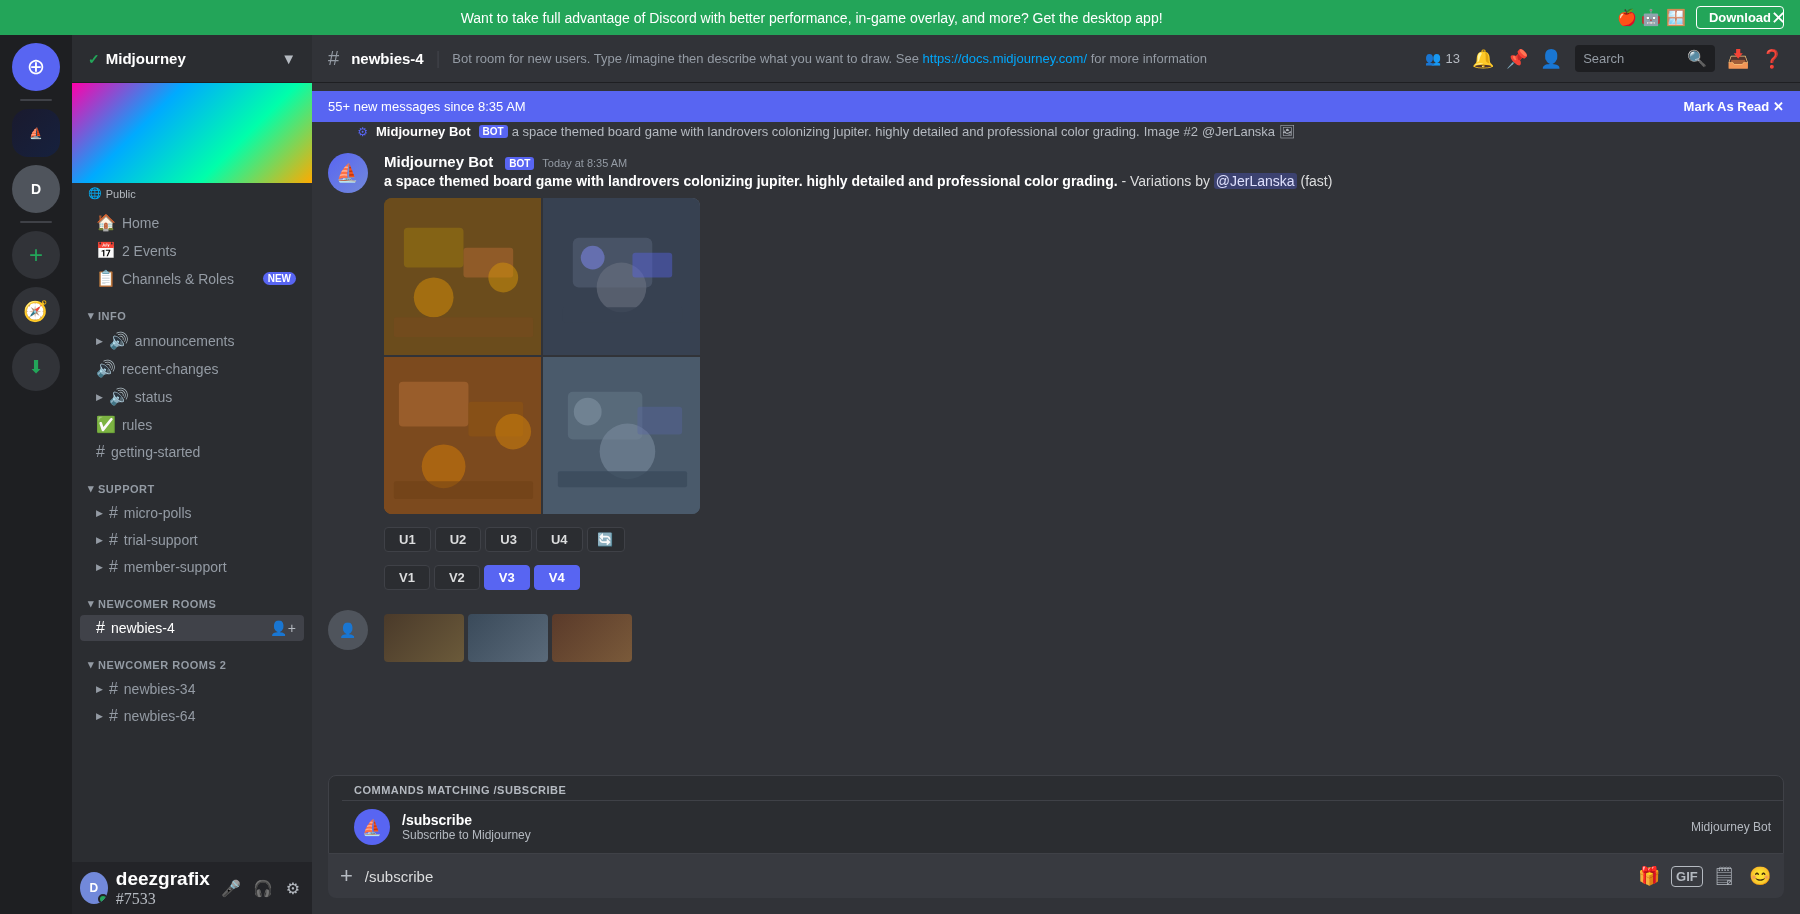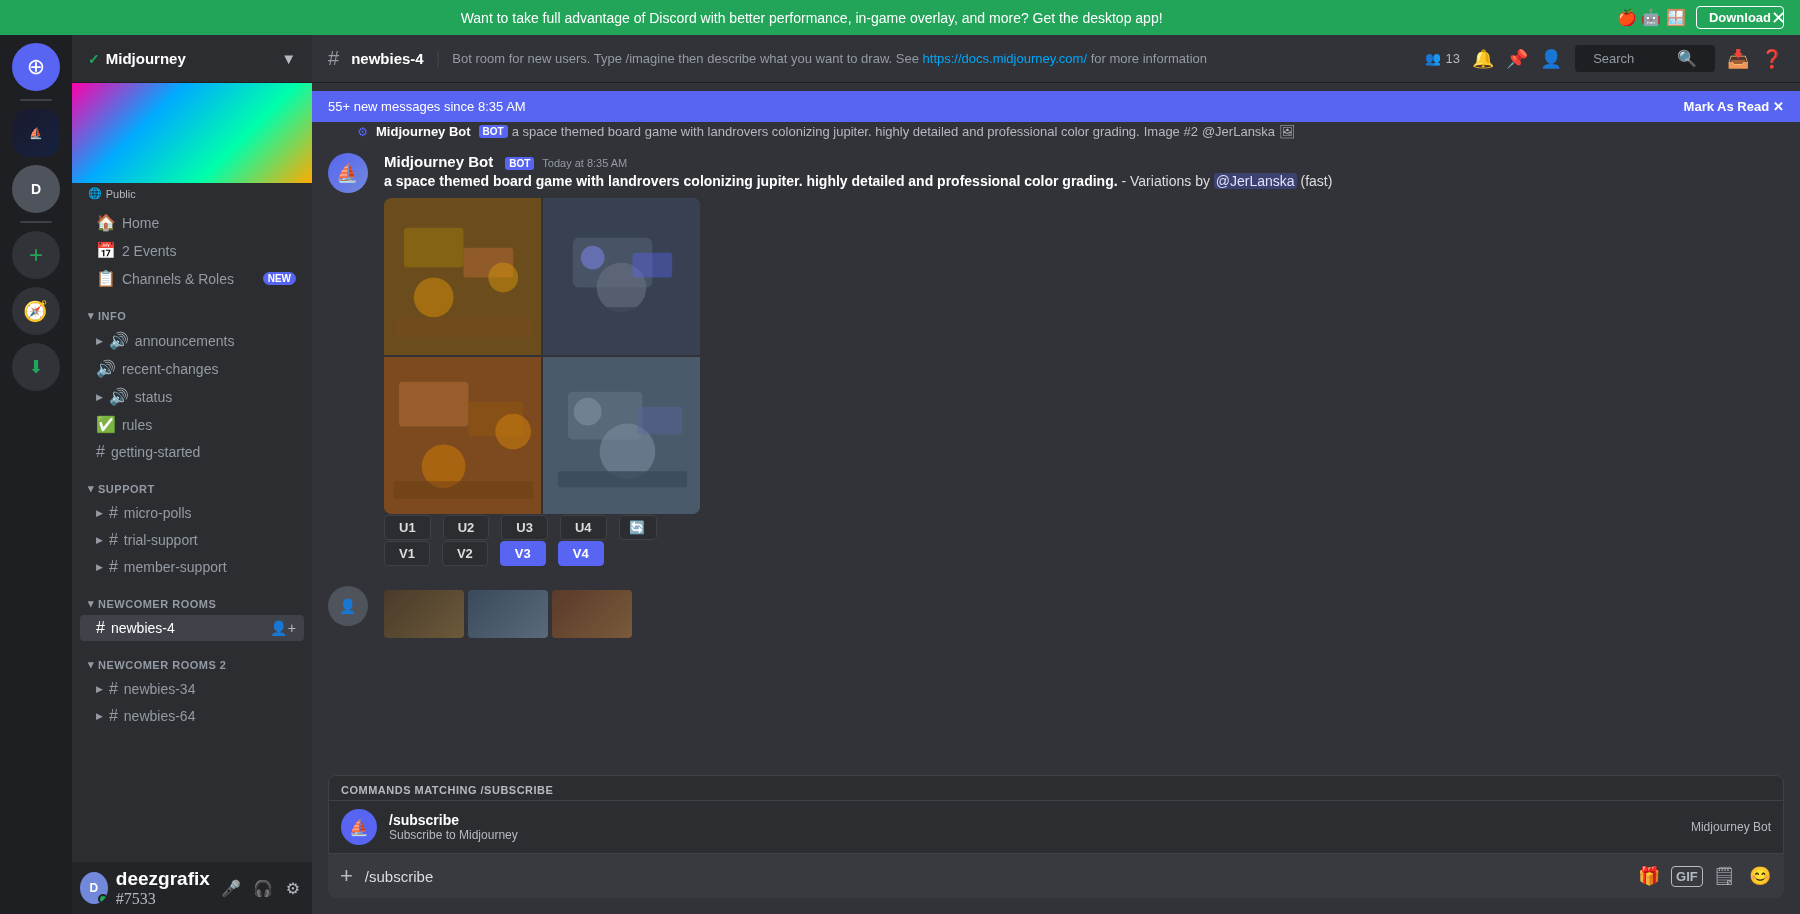--- a/index.html
+++ b/index.html
@@ -169,21 +169,21 @@
     .channel-header .ch-name-header { font-weight: 600; font-size: 15px; color: #fff; }
     .channel-header .ch-hash { color: #949ba4; font-size: 20px; }
     .channel-header .ch-desc { color: #949ba4; font-size: 13px; flex: 1; }
     .channel-header .ch-desc a { color: #00a8fc; text-decoration: none; }
     .header-actions { display: flex; align-items: center; gap: 12px; }
     .header-icon-btn { background: none; border: none; color: #b5bac1; cursor: pointer; font-size: 18px; }
     .members-count { font-size: 13px; color: #b5bac1; display: flex; align-items: center; gap: 4px; }
     .search-box {
       background: #1e1f22;
       border-radius: 4px;
-      padding: 4px 18px;
+      padding: 4px 8px;
       display: flex;
       align-items: center;
       gap: 0;
       width: 140px;
     }
     .search-input { background: none; border: none; color: #dcddde; font-size: 13px; outline: none; width: 100%; }
     .search-input::placeholder { color: #949ba4; }
 
     
     .messages-area { flex: 1; overflow-y: auto; padding: 8px 0; display: flex; flex-direction: column; }
@@ -289,21 +289,21 @@
       align-items: center;
       justify-content: center;
       position: relative;
     }
     .image-cell:nth-child(1) .image-cell-content { background: linear-gradient(135deg, #6b4c1c 0%, #9c6d2a 40%, #5a3d10 80%); }
     .image-cell:nth-child(2) .image-cell-content { background: linear-gradient(135deg, #4a5568 0%, #6b7280 40%, #374151 80%); }
     .image-cell:nth-child(3) .image-cell-content { background: linear-gradient(135deg, #7c4a1e 0%, #a0622e 40%, #6b3d14 80%); }
     .image-cell:nth-child(4) .image-cell-content { background: linear-gradient(135deg, #5a6b7c 0%, #7a8b9c 40%, #4a5a6b 80%); }
 
     
-    .action-buttons { display: flex; flex-wrap: wrap; gap: 12px; margin-top: 1px; }
+    .action-buttons { display: flex; flex-wrap: wrap; gap: 4px; margin-top: 13px; }
     .action-btn {
       background: #2b2d31;
       border: 1px solid #3f4147;
       color: #dcddde;
       padding: 4px 14px;
       border-radius: 4px;
       cursor: pointer;
       font-size: 13px;
       font-weight: 600;
     }
@@ -313,20 +313,21 @@
     
     .message-input-area {
       padding: 0 16px 16px;
       flex-shrink: 0;
     }
     .command-popup {
       background: #2b2d31;
       border-radius: 8px 8px 0 0;
       border: 1px solid #3f4147;
       margin-bottom: 0;
+      padding-left: 13px;
     }
     .command-popup-header {
       font-size: 11px;
       color: #b5bac1;
       padding: 8px 12px 4px;
       font-weight: 600;
       text-transform: uppercase;
       letter-spacing: 0.5px;
     }
     .command-item {

